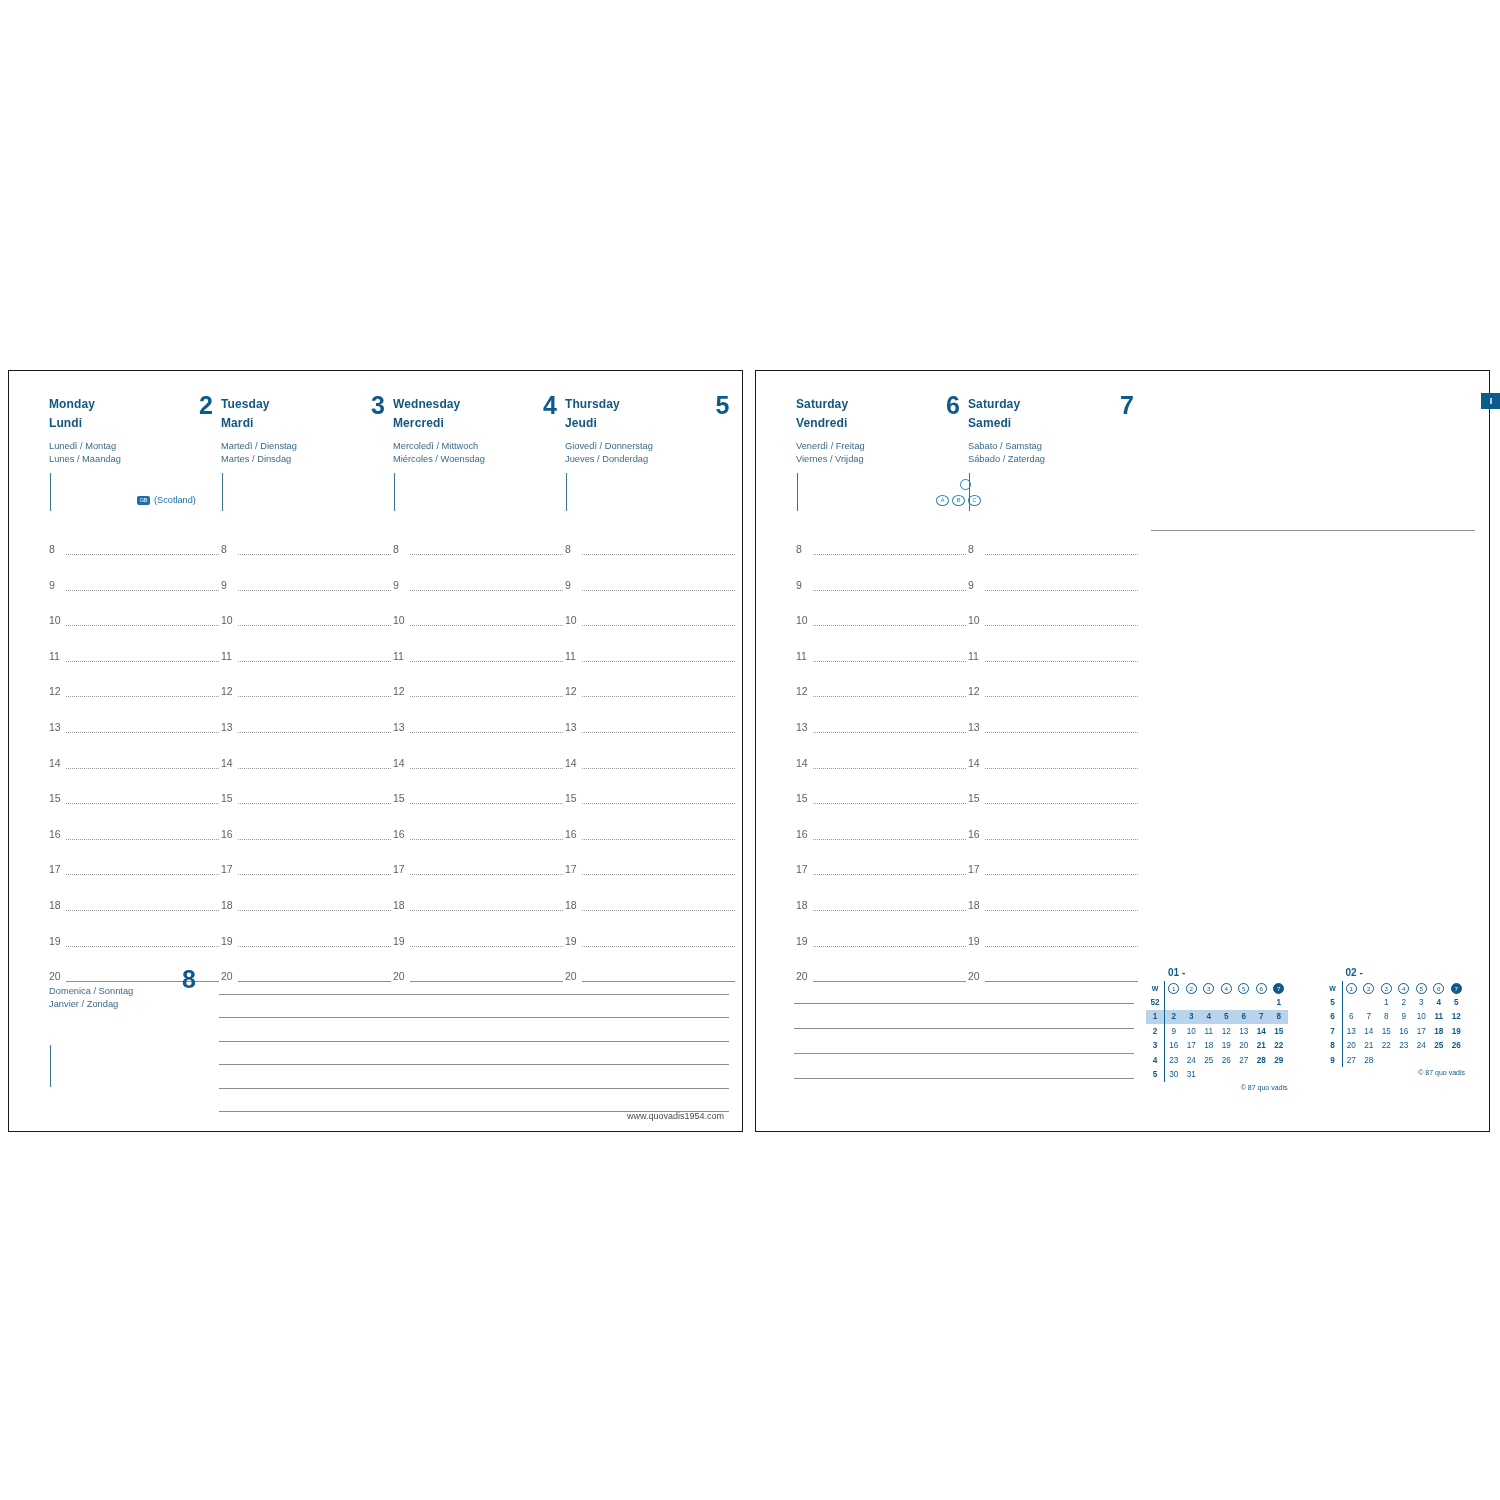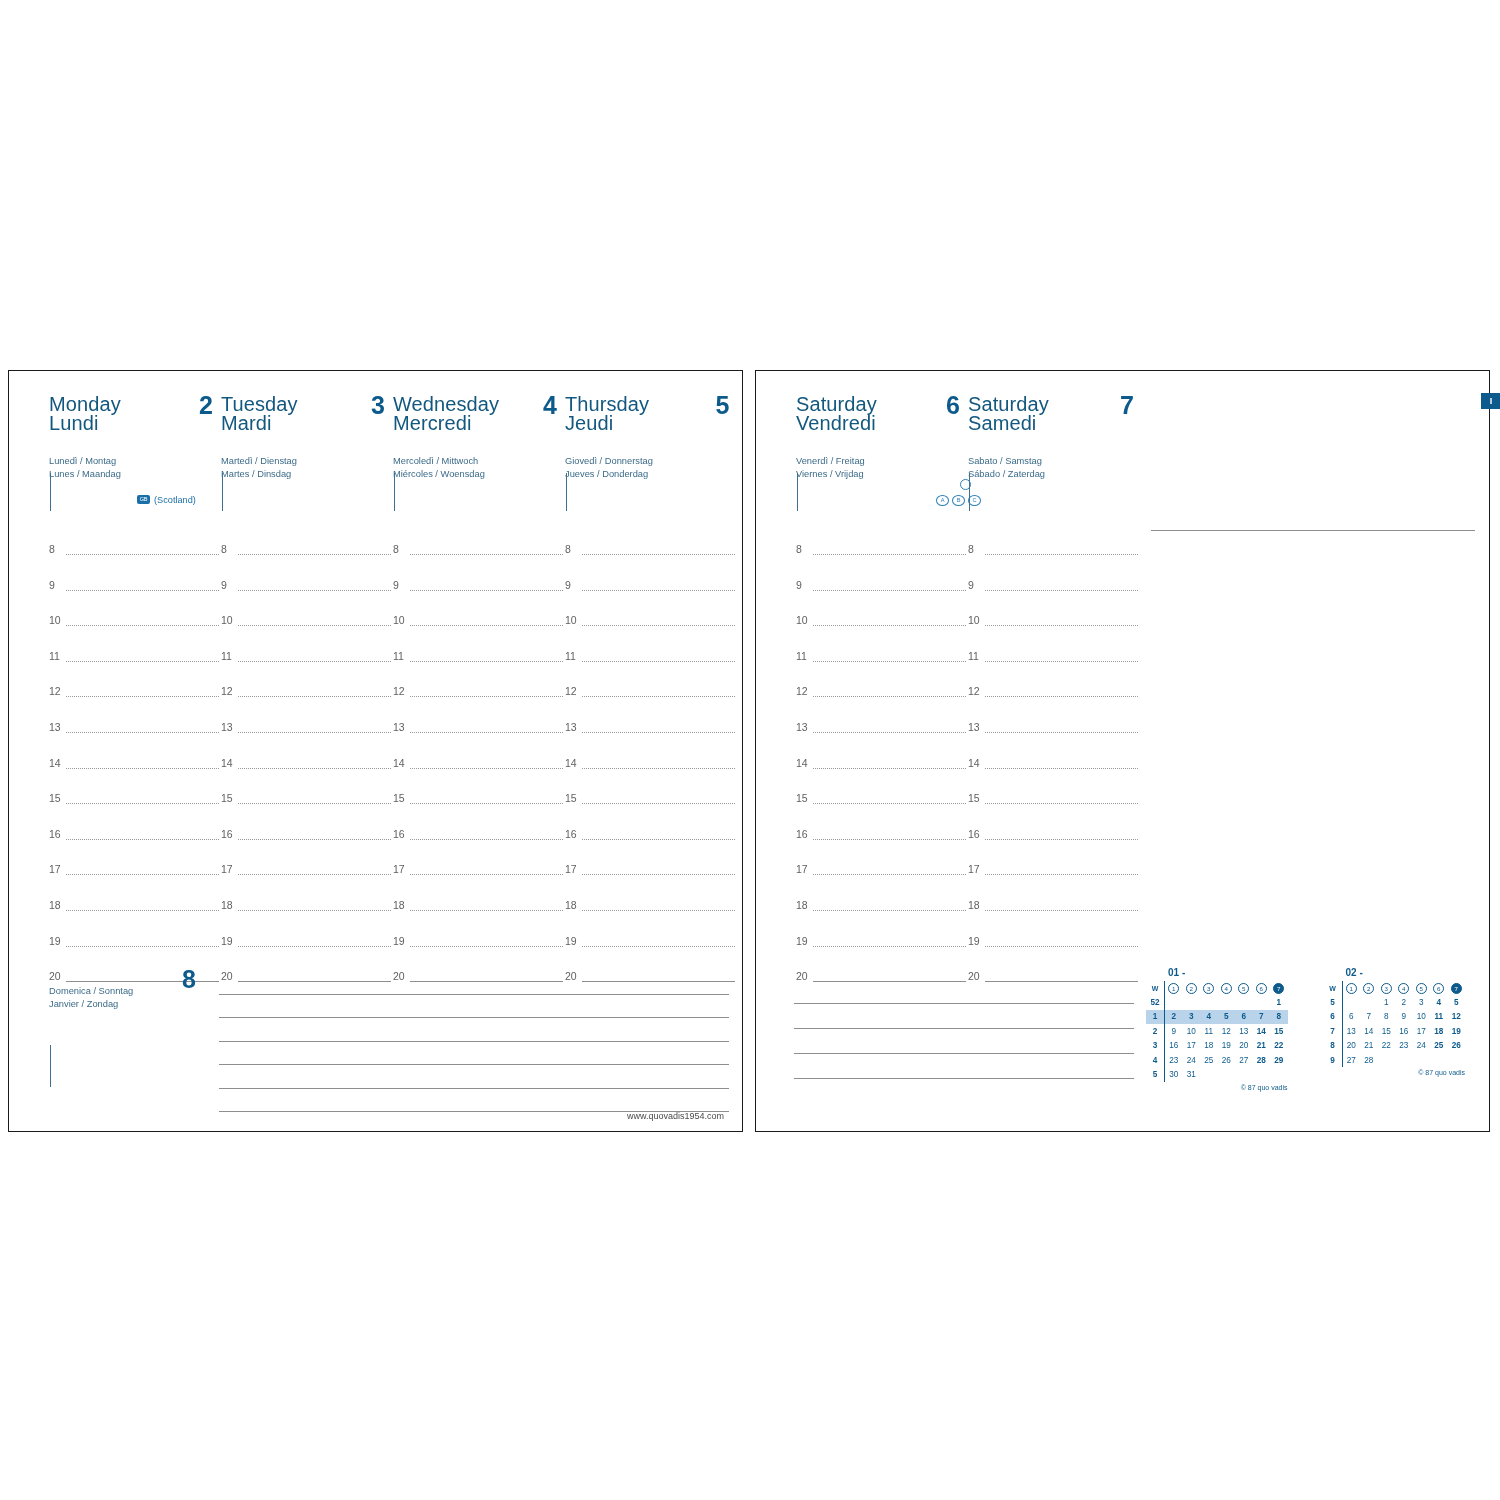--- a/index.html
+++ b/index.html
@@ -53,29 +53,29 @@
     font-size: 25px;
     font-weight: bold;
     color: #0d5b8c;
     letter-spacing: -0.5px;
   }
   .daynum.right {
     left: auto;
     right: 8px;
   }
   .dayname {
-    font-size: 20px;
-    font-weight: normal;
+    font-size: 12px;
+    font-weight: bold;
     color: #13587f;
     line-height: 19px;
     letter-spacing: 0.1px;
   }
   .dayname .second { display: block; }
   .daysub {
-    margin-top: 22px;
+    margin-top: 7px;
     font-size: 9.3px;
     color: #3b6b88;
     line-height: 12.5px;
   }
   .notchline {
     position: absolute;
     left: 1px;
     top: 78px;
     width: 1px;
     height: 38px;
@@ -273,20 +273,21 @@
     color: #0d5b8c;
     margin-top: 2px;
   }
 
   
   .holiday {
     position: absolute;
     left: 88px;
     top: 100px;
     display: flex;
+    align-items: center;
     gap: 4px;
     font-size: 9.2px;
     color: #1b6fa8;
   }
   .flag {
     display: inline-block;
     width: 13px;
     height: 9px;
     border-radius: 2px;
     background: #1b6fa8;

